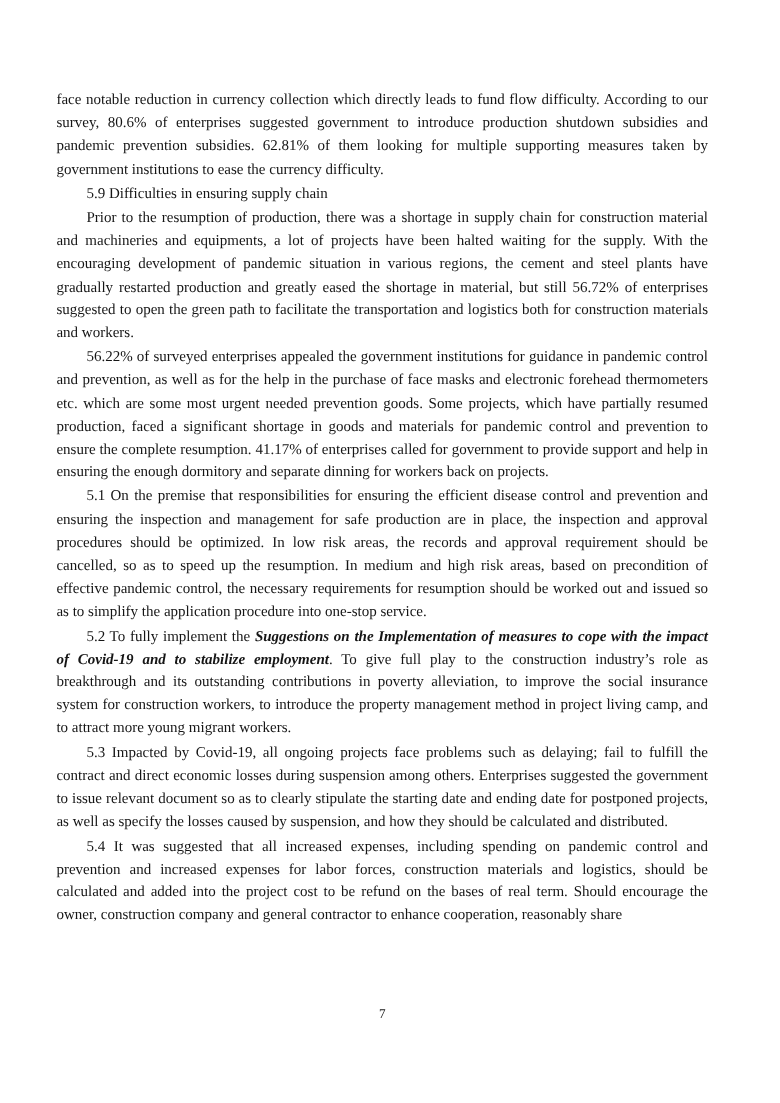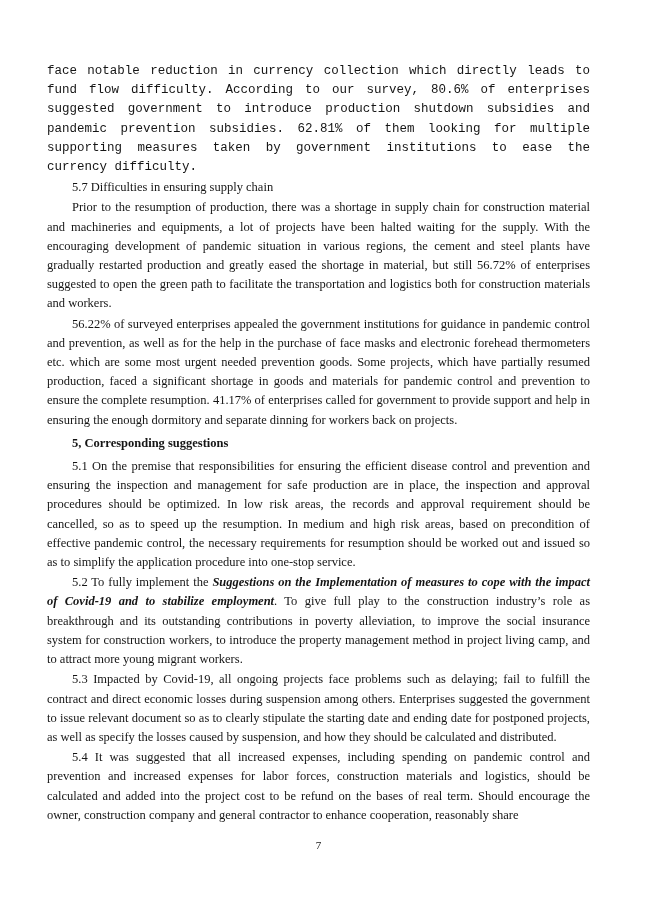--- a/index.html
+++ b/index.html
@@ -24,22 +24,21 @@
     font-size: 12.5px;
     line-height: 19.2px;
     text-align: justify;
   }
   .content p {
     margin: 1px 0;
     padding: 0;
     text-indent: 25px;
   }
   .content p:first-child {
-    margin-top: 4px;
-    font-family: Liberation Mono, monospace;
+    margin-top: 16px;
   }
   p.no-indent {
     text-indent: 0;
   }
   p.heading {
     text-align: left;
   }
   p.heading-bold {
     font-weight: bold;
     text-align: left;
@@ -60,28 +59,27 @@
   }
 </style>
 </head>
 <body>
 
 <div class="page">
   <div class="content">
 
     <p class="no-indent">face notable reduction in currency collection which directly leads to fund flow difficulty. According to our survey, 80.6% of enterprises suggested government to introduce production shutdown subsidies and pandemic prevention subsidies. 62.81% of them looking for multiple supporting measures taken by government institutions to ease the currency difficulty.</p>
 
-    <p class="heading">5.7 Difficulties in ensuring supply chain</p>
+    <p class="heading">5.9 Difficulties in ensuring supply chain</p>
 
     <p>Prior to the resumption of production, there was a shortage in supply chain for construction material and machineries and equipments, a lot of projects have been halted waiting for the supply. With the encouraging development of pandemic situation in various regions, the cement and steel plants have gradually restarted production and greatly eased the shortage in material, but still 56.72% of enterprises suggested to open the green path to facilitate the transportation and logistics both for construction materials and workers.</p>
 
 
     <p>56.22% of surveyed enterprises appealed the government institutions for guidance in pandemic control and prevention, as well as for the help in the purchase of face masks and electronic forehead thermometers etc. which are some most urgent needed prevention goods. Some projects, which have partially resumed production, faced a significant shortage in goods and materials for pandemic control and prevention to ensure the complete resumption. 41.17% of enterprises called for government to provide support and help in ensuring the enough dormitory and separate dinning for workers back on projects.</p>
 
-    <p class="heading-bold">5, Corresponding suggestions</p>
 
     <p>5.1 On the premise that responsibilities for ensuring the efficient disease control and prevention and ensuring the inspection and management for safe production are in place, the inspection and approval procedures should be optimized. In low risk areas, the records and approval requirement should be cancelled, so as to speed up the resumption. In medium and high risk areas, based on precondition of effective pandemic control, the necessary requirements for resumption should be worked out and issued so as to simplify the application procedure into one-stop service.</p>
 
     <p><span>5.2 To fully implement the </span><span class="bold-italic">Suggestions on the Implementation of measures to cope with the impact of Covid-19 and to stabilize employment</span><span>. To give full play to the construction industry’s role as breakthrough and its outstanding contributions in poverty alleviation, to improve the social insurance system for construction workers, to introduce the property management method in project living camp, and to attract more young migrant workers.</span></p>
 
     <p>5.3 Impacted by Covid-19, all ongoing projects face problems such as delaying; fail to fulfill the contract and direct economic losses during suspension among others. Enterprises suggested the government to issue relevant document so as to clearly stipulate the starting date and ending date for postponed projects, as well as specify the losses caused by suspension, and how they should be calculated and distributed.</p>
 
     <p>5.4 It was suggested that all increased expenses, including spending on pandemic control and prevention and increased expenses for labor forces, construction materials and logistics, should be calculated and added into the project cost to be refund on the bases of real term. Should encourage the owner, construction company and general contractor to enhance cooperation, reasonably share</p>
 
   </div>

